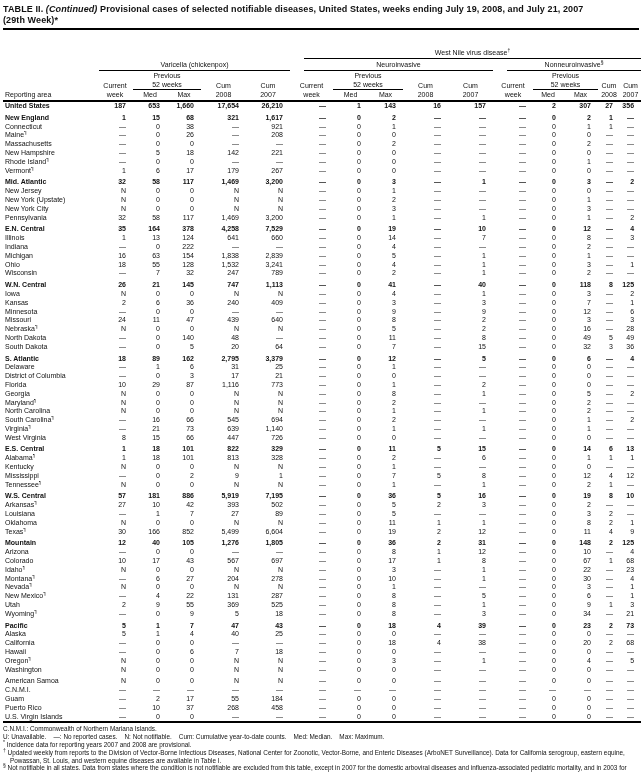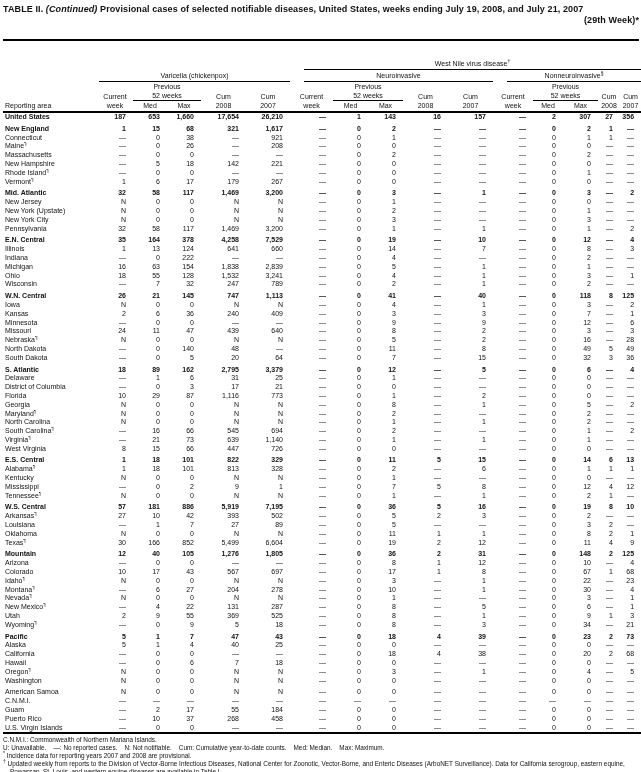--- a/index.html
+++ b/index.html
@@ -2,22 +2,22 @@
 <html><head>
 <meta charset="utf-8">
 <style>
   html,body{margin:0;padding:0;background:#fff;}
   .page{
     width:641px;height:772px;box-sizing:border-box;
     padding:4px 2px 0 3px;overflow:hidden;
     font-family:"Liberation Sans",sans-serif;color:#111;background:#fff;
   }
   .title{font-size:9px;line-height:11px;font-weight:bold;letter-spacing:.1px;
-    padding-bottom:13px;border-bottom:2px solid #000;margin-bottom:17px;}
-  .title .t2{display:block;text-align:right;}
+    padding-bottom:2px;border-bottom:2px solid #000;margin-bottom:17px;}
+  .title .t2{display:block;}
   .title i{font-style:italic;}
   table{border-collapse:collapse;table-layout:fixed;width:636px;border-bottom:2px solid #000;}
   td{padding:0;font-size:7px;line-height:8.8px;vertical-align:bottom;overflow:hidden;white-space:nowrap;}
   thead td{line-height:9px;}
   .gcell{padding:1px 0 0 0;}
   .gcell .gh{border-bottom:1px solid #000;text-align:center;padding-bottom:1px;}
   .pad14{padding-left:14px;}
   .pad2{padding-left:2px;}
   .ch{text-align:center;}
   .ul{border-bottom:1px solid #000;}

